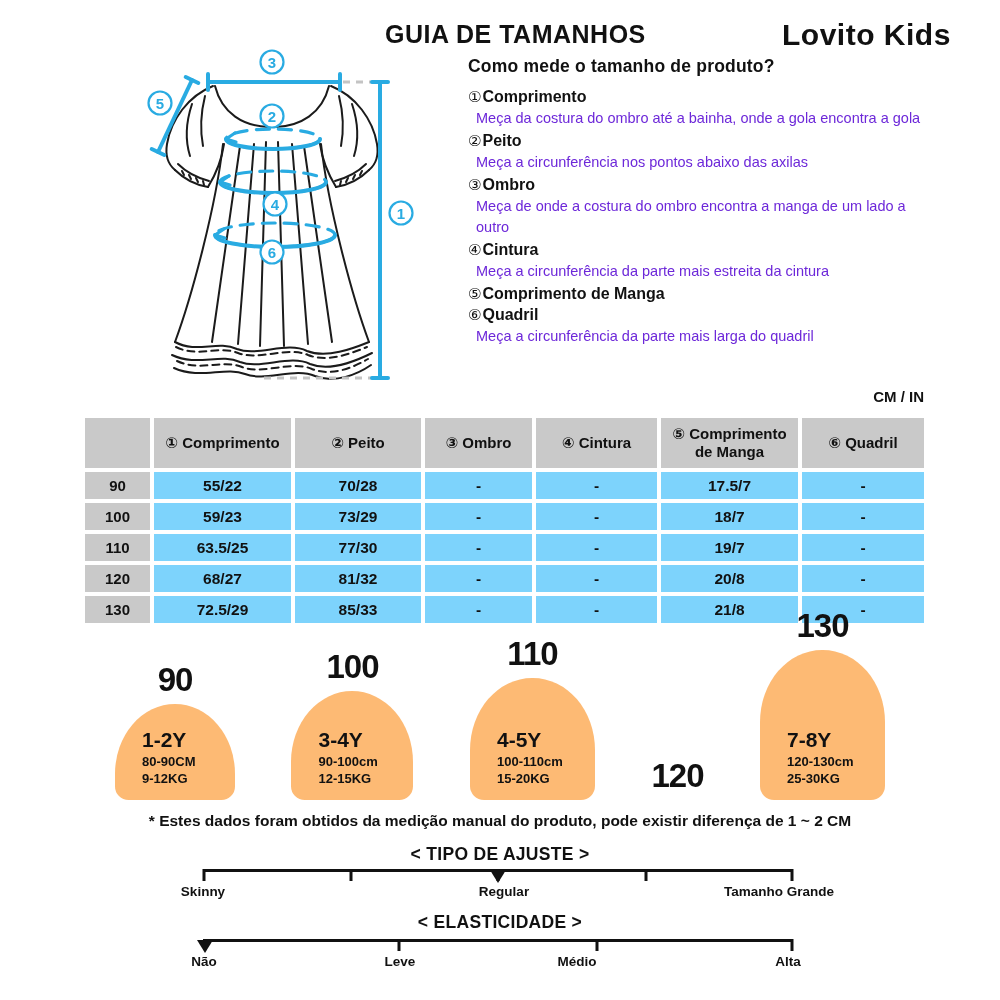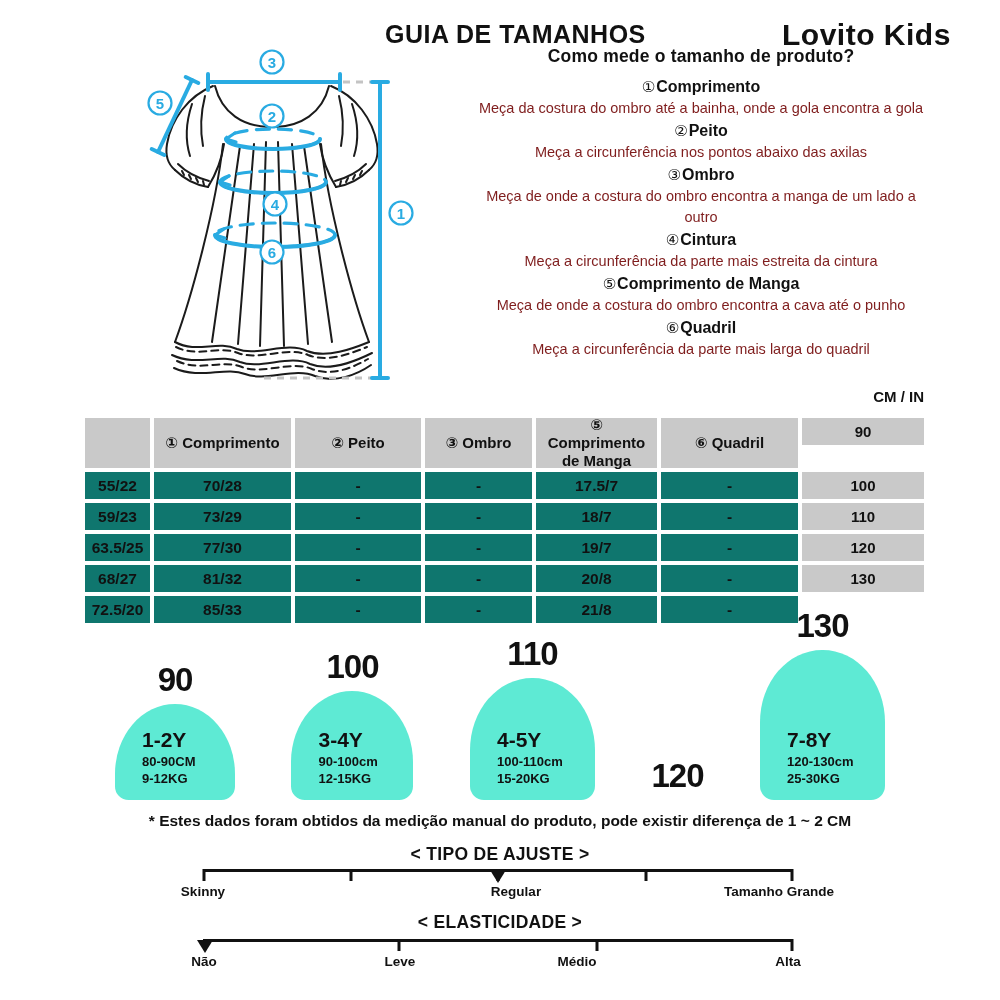--- a/index.html
+++ b/index.html
@@ -5,43 +5,43 @@
   * { margin:0; padding:0; box-sizing:border-box; }
   html,body { width:1000px; height:1000px; background:#ffffff;
     font-family:"Liberation Sans","DejaVu Sans",sans-serif; color:#111; }
   .page { position:relative; width:1000px; height:1000px; overflow:hidden; }
 
   
   .title { position:absolute; left:385px; top:20px; font-size:25px; font-weight:800; letter-spacing:.5px; }
   .brand { position:absolute; left:782px; top:18px; font-size:30px; font-weight:800; letter-spacing:.5px; }
 
   
-  .guide { position:absolute; left:468px; top:46px; width:466px;text-align:center; }
+  .guide { position:absolute; left:468px; top:56px; width:466px; }
   .guide h2 { font-size:17.5px; font-weight:800; margin-bottom:11px; letter-spacing:.2px; }
   .g-item .g-label { font-size:16px; font-weight:700; margin-top:3px; }
   .g-item .g-num { font-weight:400; font-family:"DejaVu Sans",sans-serif; font-size:15px; margin-right:1px; }
-  .g-item .g-desc { font-size:14.5px; color:#7f1d1d; line-height:21px; margin:2px 0 2px 0; }
+  .g-item .g-desc { font-size:14.5px; color:#6d28d9; line-height:21px; margin:2px 0 2px 8px; }
   .units { position:absolute; left:0; top:388px; width:924px; text-align:right; font-size:15px; font-weight:800; }
 
   
   .size-table { position:absolute; left:85px; top:418px; width:839px;
     display:grid; grid-template-columns:65px 137px 126px 107px 121px 137px 122px;
     column-gap:4px; row-gap:4px; }
   .size-table .cell { display:flex; align-items:center; justify-content:center;
     font-weight:700; font-size:15px; text-align:center; line-height:18px; }
   .size-table .th { background:#c9c9c9; height:50px; padding:0 4px; }
   .size-table .rowhead { background:#c9c9c9; height:27px; }
-  .size-table .td { background:#0f766e; height:27px; font-size:15.5px; }
+  .size-table .td { background:#7dd3fc; height:27px; font-size:15.5px; }
 
   
   .bubbles { position:absolute; left:115px; top:622px; width:770px; height:178px;
     display:flex; justify-content:space-between; align-items:flex-end; }
   .bubble { display:flex; flex-direction:column; align-items:center; }
   .bubble .b-size { font-size:33px; font-weight:800; margin-bottom:5px; letter-spacing:-1px; }
-  .bubble .dome { background:#5eead4; display:flex; flex-direction:column; justify-content:flex-end;
+  .bubble .dome { background:#fdba74; display:flex; flex-direction:column; justify-content:flex-end;
     border-radius:62px 62px 14px 14px / 72px 72px 14px 14px; }
   .bubble .dome .txt { padding:0 0 13px 27px; text-align:left; }
   .bubble .b-age { font-size:21px; font-weight:800; margin-bottom:2px; }
   .bubble .b-range { font-size:13px; font-weight:700; line-height:16.5px; }
 
   
   .footnote { position:absolute; left:0; top:812px; width:1000px; text-align:center;
     font-size:15.5px; font-weight:800; }
 
   
@@ -159,35 +159,35 @@
     <div class="g-item">
       <div class="g-label"><span class="g-num">③</span><span>Ombro</span></div>
       <div class="g-desc">Meça de onde a costura do ombro encontra a manga de um lado a outro</div>
     </div>
     <div class="g-item">
       <div class="g-label"><span class="g-num">④</span><span>Cintura</span></div>
       <div class="g-desc">Meça a circunferência da parte mais estreita da cintura</div>
     </div>
     <div class="g-item">
       <div class="g-label"><span class="g-num">⑤</span><span>Comprimento de Manga</span></div>
-      <div class="g-desc">Meça de onde a costura do ombro encontra a cava até o punho</div>
     </div>
     <div class="g-item">
       <div class="g-label"><span class="g-num">⑥</span><span>Quadril</span></div>
       <div class="g-desc">Meça a circunferência da parte mais larga do quadril</div>
     </div>
   </div>
 
   <div class="units">CM / IN</div>
 
   <div class="size-table">
     <div class="cell th"></div>
     <div class="cell th">① Comprimento</div>
     <div class="cell th">② Peito</div>
     <div class="cell th">③ Ombro</div>
+    <div class="cell th">④ Cintura</div>
     <div class="cell th">⑤ Comprimento de Manga</div>
     <div class="cell th">⑥ Quadril</div>
 
     <div class="cell rowhead">90</div>
     <div class="cell td">55/22</div>
     <div class="cell td">70/28</div>
     <div class="cell td">-</div>
     <div class="cell td">-</div>
     <div class="cell td">17.5/7</div>
     <div class="cell td">-</div>
@@ -210,21 +210,21 @@
 
     <div class="cell rowhead">120</div>
     <div class="cell td">68/27</div>
     <div class="cell td">81/32</div>
     <div class="cell td">-</div>
     <div class="cell td">-</div>
     <div class="cell td">20/8</div>
     <div class="cell td">-</div>
 
     <div class="cell rowhead">130</div>
-    <div class="cell td">72.5/20</div>
+    <div class="cell td">72.5/29</div>
     <div class="cell td">85/33</div>
     <div class="cell td">-</div>
     <div class="cell td">-</div>
     <div class="cell td">21/8</div>
     <div class="cell td">-</div>
   </div>
 
   <div class="bubbles">
     <div class="bubble">
       <div class="b-size">90</div>
@@ -276,21 +276,21 @@
   <div class="scale-title" style="top:844px">&lt; TIPO DE AJUSTE &gt;</div>
   <div class="scale-line" style="top:869px">
     <span class="tick" style="left:1px"></span>
     <span class="tick" style="left:25%"></span>
     <span class="tick" style="left:50%"></span>
     <span class="tick" style="left:75%"></span>
     <span class="tick" style="left:calc(100% - 1px)"></span>
     <span class="marker" style="left:50%"></span>
   </div>
   <div class="scale-label" style="left:203px;top:884px">Skinny</div>
-  <div class="scale-label" style="left:516px;top:884px">Regular</div>
+  <div class="scale-label" style="left:504px;top:884px">Regular</div>
   <div class="scale-label" style="left:779px;top:884px">Tamanho Grande</div>
 
   <div class="scale-title" style="top:912px">&lt; ELASTICIDADE &gt;</div>
   <div class="scale-line" style="top:939px">
     <span class="tick" style="left:33.3%"></span>
     <span class="tick" style="left:66.7%"></span>
     <span class="tick" style="left:calc(100% - 1px)"></span>
     <span class="marker" style="left:2px"></span>
   </div>
   <div class="scale-label" style="left:204px;top:954px">Não</div>

